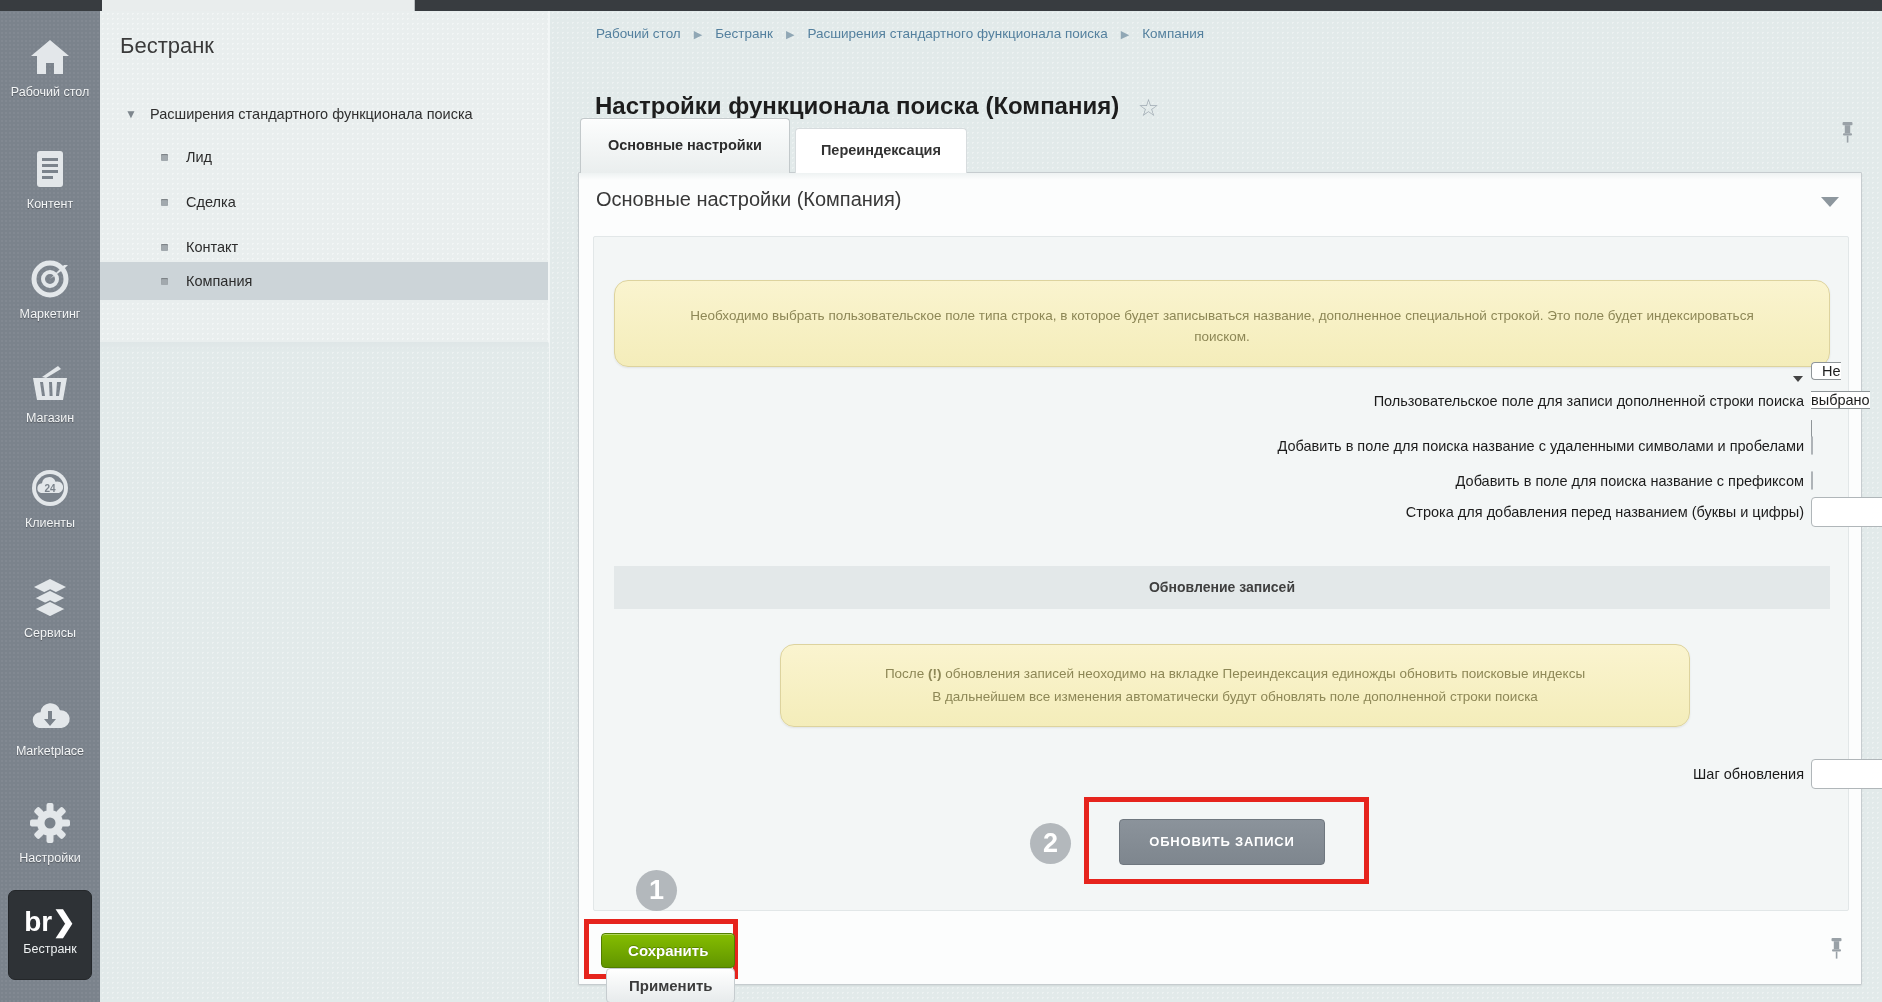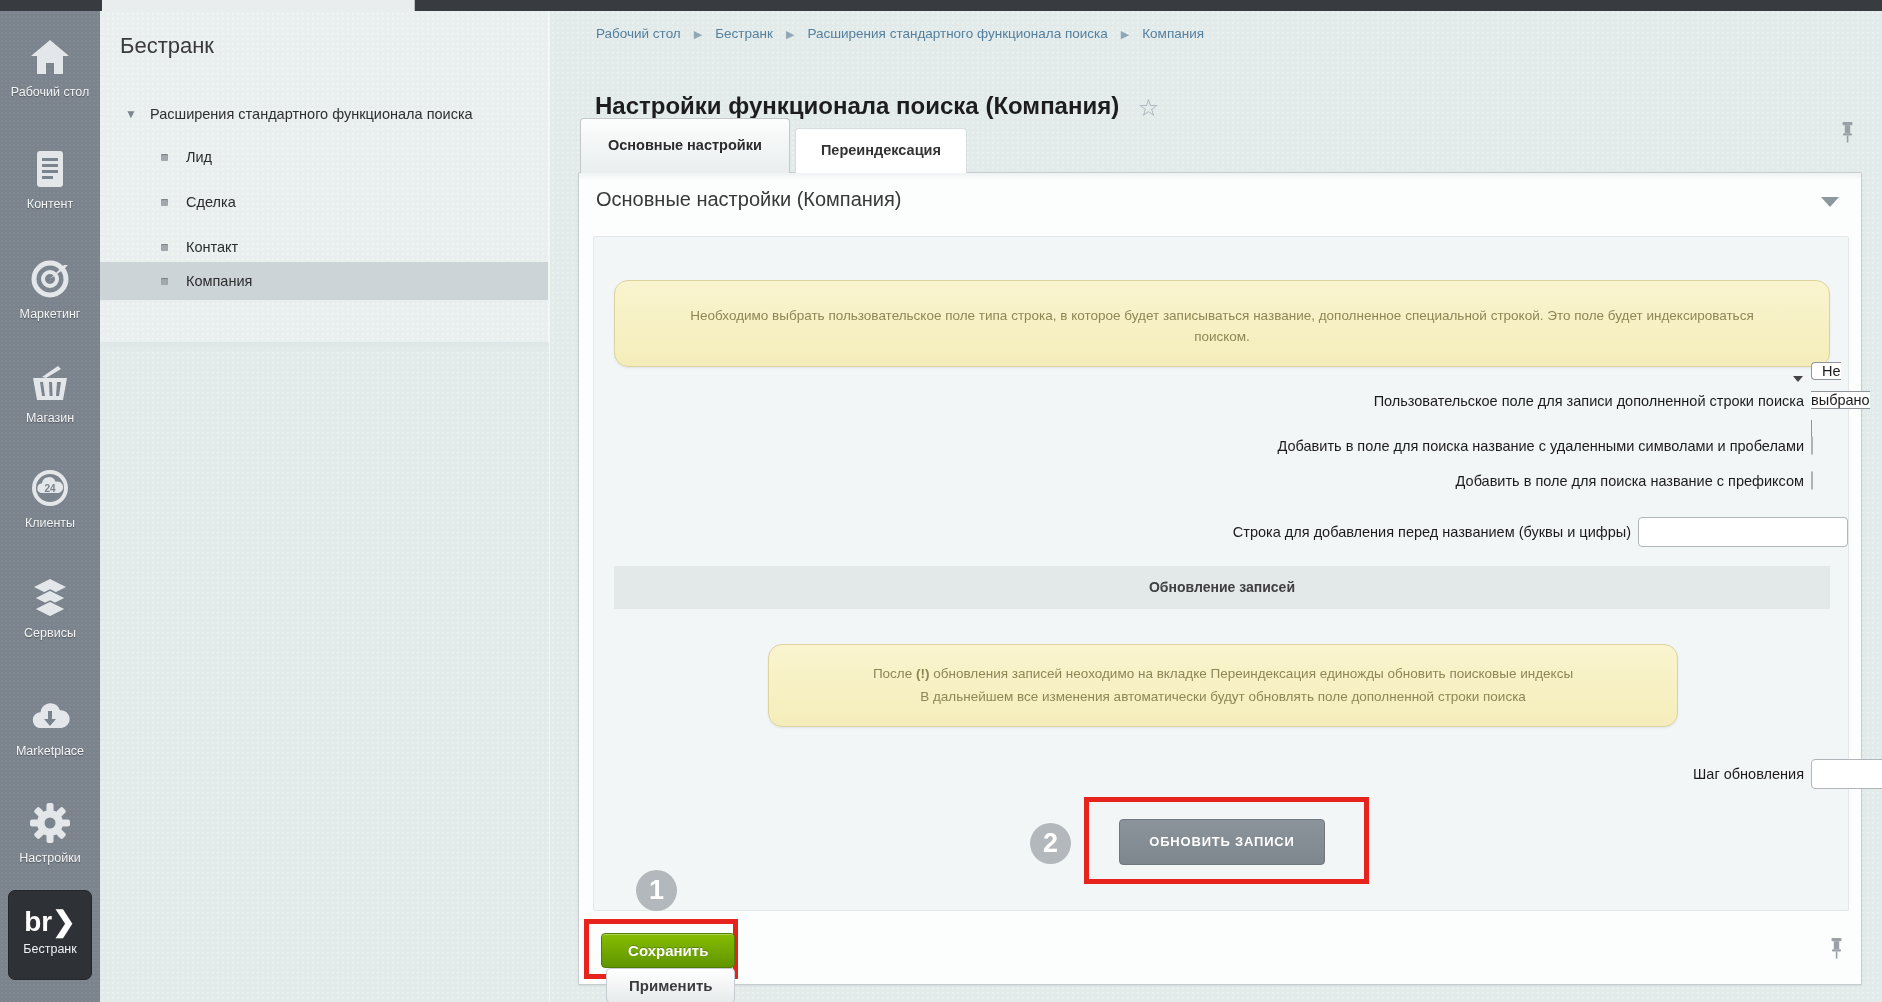--- a/index.html
+++ b/index.html
@@ -92,21 +92,21 @@
     border-left:9px solid transparent; border-right:9px solid transparent; border-top:10px solid #8d979e; cursor:pointer; }
 
   
   .form-panel { position:absolute; left:14px; top:63px; width:1256px; height:675px;
     background:#f3f6f6; border:1px solid #e2e7e8; border-radius:2px; }
 
   .notice { position:absolute; background:linear-gradient(#faf4cf, #f4edba);
     border:1px solid #ddd39e; border-radius:14px; color:#8d8756; font-size:13.5px;
     text-align:center; box-shadow:0 1px 2px rgba(0,0,0,.08); }
   .notice-1 { left:20px; top:43px; width:1216px; height:87px; padding:24px 60px 0 60px; line-height:21px; }
-  .notice-2 { left:174px; top:407px; width:910px; height:83px; padding:17px 30px 0 30px; line-height:23px; }
+  .notice-2 { left:186px; top:407px; width:910px; height:83px; padding:17px 30px 0 30px; line-height:23px; }
   .notice b { font-weight:bold; }
 
   .form-row { position:absolute; left:0; width:100%; display:flex; align-items:center; }
   .form-row .flabel { width:1210px; text-align:right; font-size:14.5px; color:#1c1c1c; flex:0 0 1210px; }
   .form-row .fctrl { margin-left:7px; }
 
   .select-box { position:relative; width:128px; height:31px; background:#fff; border:1px solid #8f9598; border-radius:4px;
     font-size:14.5px; color:#1c1c1c; line-height:29px; padding-left:10px; cursor:pointer; }
   .select-box .chev { position:absolute; right:9px; top:13px; width:0; height:0;
     border-left:5px solid transparent; border-right:5px solid transparent; border-top:6px solid #444; }
@@ -317,21 +317,21 @@
       <div class="form-row" style="top:200px; height:18px;">
         <span class="flabel">Добавить в поле для поиска название с удаленными символами и пробелами</span>
         <span class="fctrl"><span class="checkbox"></span></span>
       </div>
 
       <div class="form-row" style="top:235px; height:18px;">
         <span class="flabel">Добавить в поле для поиска название с префиксом</span>
         <span class="fctrl"><span class="checkbox"></span></span>
       </div>
 
-      <div class="form-row" style="top:280px; height:30px;justify-content:flex-end;">
+      <div class="form-row" style="top:260px; height:30px;">
         <span class="flabel">Строка для добавления перед названием (буквы и цифры)</span>
         <span class="fctrl"><input class="text-input" type="text" style=""></span>
       </div>
 
       <div class="group-bar">Обновление записей</div>
 
       <div class="notice notice-2">
         <span>После </span><b>(!)</b><span> обновления записей неоходимо на вкладке Переиндексация единожды обновить поисковые индексы</span><br>
         <span>В дальнейшем все изменения автоматически будут обновлять поле дополненной строки поиска</span>
       </div>

